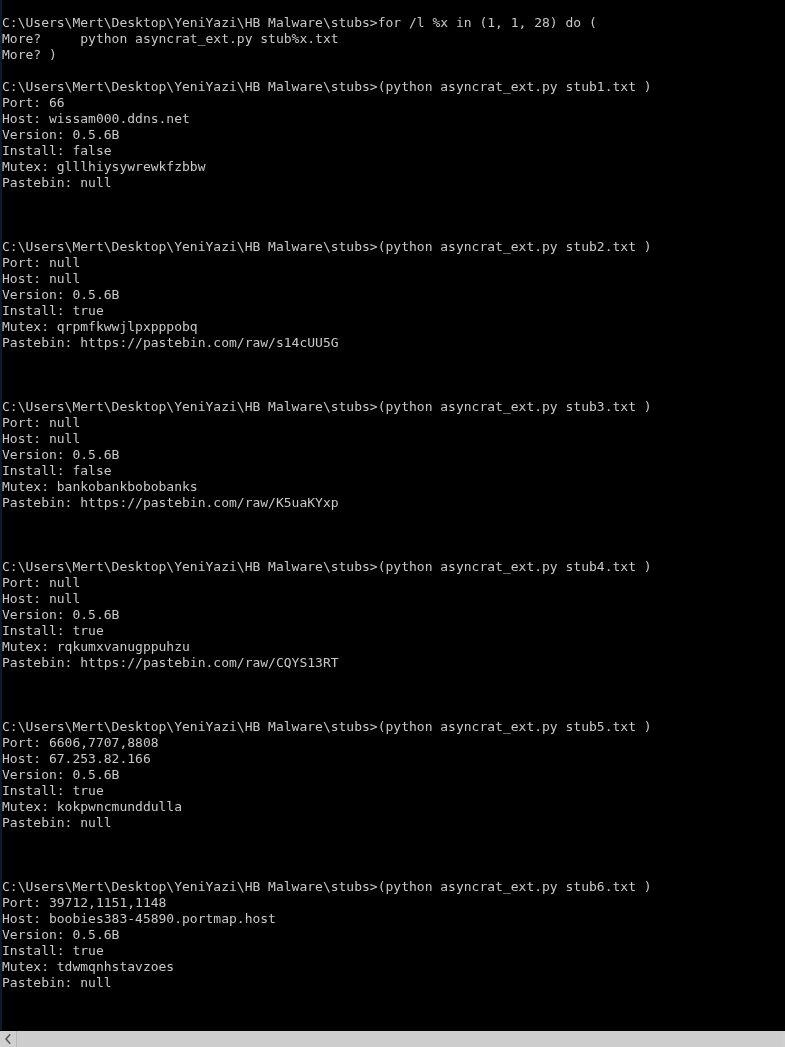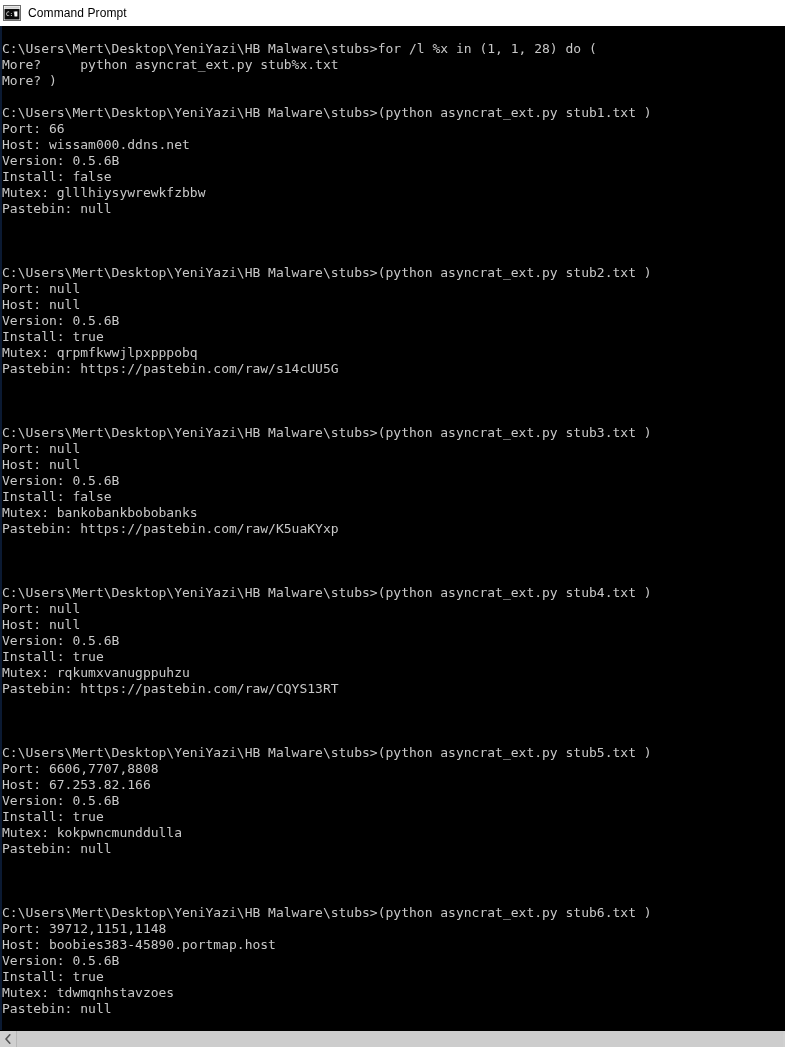--- a/index.html
+++ b/index.html
@@ -121,30 +121,20 @@
   .hscroll-right-cap {
     width: 2px;
     background: #d0d0d0;
   }
 </style>
 </head>
 <body>
 
 <div class="window">
 
-  <div class="titlebar">
-    <svg class="title-icon" viewBox="0 0 18 16">
-      <rect x="0.5" y="0.5" width="17" height="15" fill="#ffffff" stroke="#6d6d6d"></rect>
-      <rect x="1.5" y="1.5" width="15" height="2.2" fill="#cfcfcf"></rect>
-      <rect x="1.5" y="4" width="15" height="10.5" fill="#0c0c0c"></rect>
-      <text x="3" y="11.4" font-family="DejaVu Sans Mono, monospace" font-size="6" fill="#ffffff">C:\</text>
-      <rect x="11.4" y="6.4" width="3" height="5" fill="#ffffff"></rect>
-    </svg>
-    <span class="title-text">Command Prompt</span>
-  </div>
 
   <div class="console-wrap">
     <div class="console-leftedge"></div>
     <div class="console" id="console-text"><div class="line">C:\Users\Mert\Desktop\YeniYazi\HB Malware\stubs&gt;for /l %x in (1, 1, 28) do (</div><div class="line">More?     python asyncrat_ext.py stub%x.txt</div><div class="line">More? )</div><div class="line blank">&nbsp;</div><div class="line">C:\Users\Mert\Desktop\YeniYazi\HB Malware\stubs&gt;(python asyncrat_ext.py stub1.txt )</div><div class="line">Port: 66</div><div class="line">Host: wissam000.ddns.net</div><div class="line">Version: 0.5.6B</div><div class="line">Install: false</div><div class="line">Mutex: glllhiysywrewkfzbbw</div><div class="line">Pastebin: null</div><div class="line blank">&nbsp;</div><div class="line blank">&nbsp;</div><div class="line blank">&nbsp;</div><div class="line">C:\Users\Mert\Desktop\YeniYazi\HB Malware\stubs&gt;(python asyncrat_ext.py stub2.txt )</div><div class="line">Port: null</div><div class="line">Host: null</div><div class="line">Version: 0.5.6B</div><div class="line">Install: true</div><div class="line">Mutex: qrpmfkwwjlpxpppobq</div><div class="line">Pastebin: https://pastebin.com/raw/s14cUU5G</div><div class="line blank">&nbsp;</div><div class="line blank">&nbsp;</div><div class="line blank">&nbsp;</div><div class="line">C:\Users\Mert\Desktop\YeniYazi\HB Malware\stubs&gt;(python asyncrat_ext.py stub3.txt )</div><div class="line">Port: null</div><div class="line">Host: null</div><div class="line">Version: 0.5.6B</div><div class="line">Install: false</div><div class="line">Mutex: bankobankbobobanks</div><div class="line">Pastebin: https://pastebin.com/raw/K5uaKYxp</div><div class="line blank">&nbsp;</div><div class="line blank">&nbsp;</div><div class="line blank">&nbsp;</div><div class="line">C:\Users\Mert\Desktop\YeniYazi\HB Malware\stubs&gt;(python asyncrat_ext.py stub4.txt )</div><div class="line">Port: null</div><div class="line">Host: null</div><div class="line">Version: 0.5.6B</div><div class="line">Install: true</div><div class="line">Mutex: rqkumxvanugppuhzu</div><div class="line">Pastebin: https://pastebin.com/raw/CQYS13RT</div><div class="line blank">&nbsp;</div><div class="line blank">&nbsp;</div><div class="line blank">&nbsp;</div><div class="line">C:\Users\Mert\Desktop\YeniYazi\HB Malware\stubs&gt;(python asyncrat_ext.py stub5.txt )</div><div class="line">Port: 6606,7707,8808</div><div class="line">Host: 67.253.82.166</div><div class="line">Version: 0.5.6B</div><div class="line">Install: true</div><div class="line">Mutex: kokpwncmunddulla</div><div class="line">Pastebin: null</div><div class="line blank">&nbsp;</div><div class="line blank">&nbsp;</div><div class="line blank">&nbsp;</div><div class="line">C:\Users\Mert\Desktop\YeniYazi\HB Malware\stubs&gt;(python asyncrat_ext.py stub6.txt )</div><div class="line">Port: 39712,1151,1148</div><div class="line">Host: boobies383-45890.portmap.host</div><div class="line">Version: 0.5.6B</div><div class="line">Install: true</div><div class="line">Mutex: tdwmqnhstavzoes</div><div class="line">Pastebin: null</div></div>
   </div>
 
   <div class="hscroll">
     <div class="hscroll-btn">
       <svg width="8" height="10" viewBox="0 0 8 10">
         <path d="M5.8 0.8 L2.0 5 L5.8 9.2" fill="none" stroke="#555555" stroke-width="1.6" stroke-linecap="round" stroke-linejoin="round"></path>

